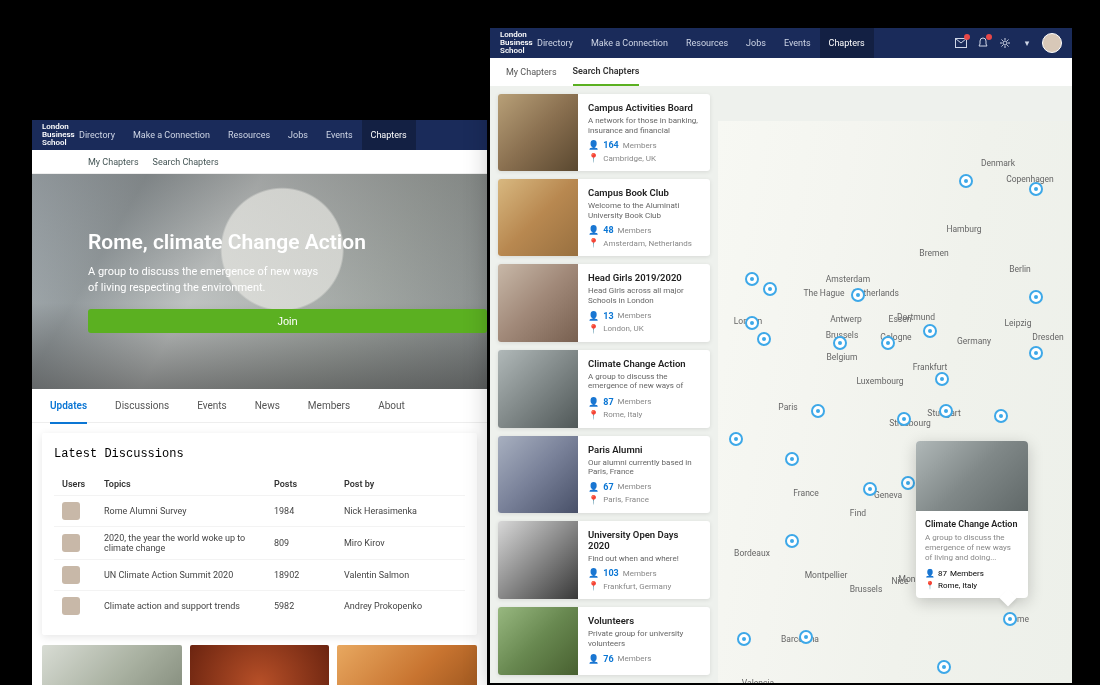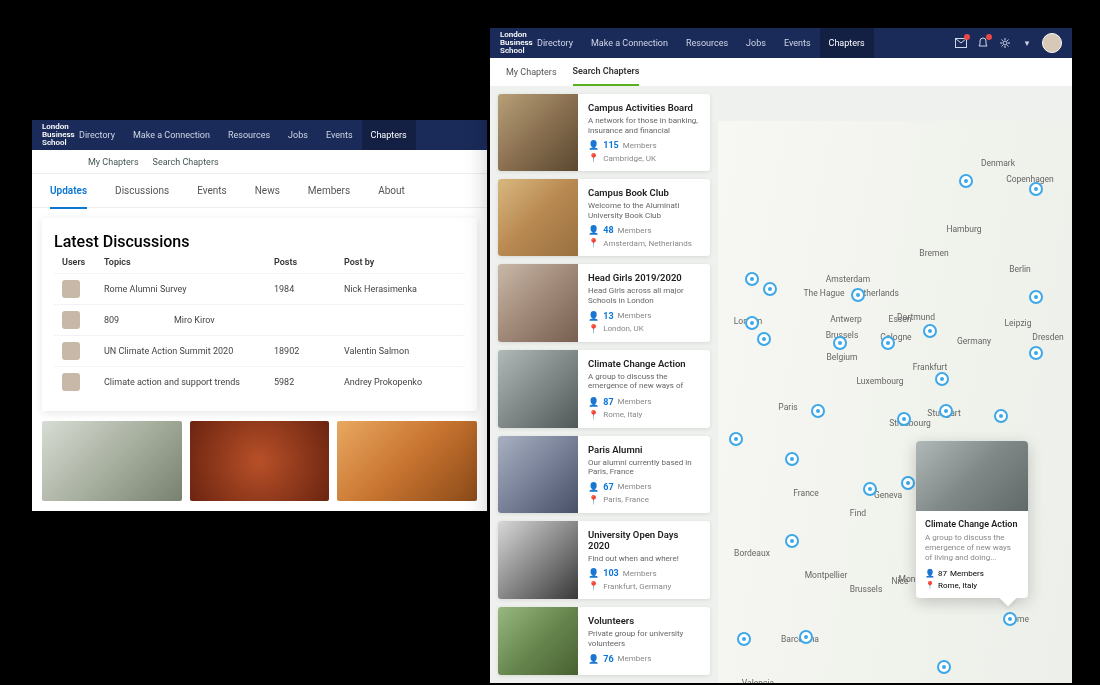--- a/index.html
+++ b/index.html
@@ -17,21 +17,21 @@
 .hero::before { content:""; position:absolute; inset:0; background:
  radial-gradient(circle at 55% 35%, rgba(230,230,225,.7) 0 60px, transparent 62px),
  linear-gradient(to top, rgba(50,50,50,.55), rgba(50,50,50,.1) 40%, rgba(50,50,50,.3));}
 .hero h1{font-size:21px; font-weight:600; position:relative; margin-bottom:10px;}
 .hero p{font-size:11px; position:relative; line-height:1.4;}
 .hero .join{position:relative; margin-top:14px; background:#5bb021; color:#fff; border:none; padding:6px 22px; border-radius:3px; font-size:11px; cursor:pointer;}
 .tabs-l{display:flex; padding: 0 18px; height:34px; align-items:center; font-size:10px; gap:28px; border-bottom:1px solid #eee;}
 .tabs-l span{color:#555; cursor:pointer;}
 .tabs-l span.active{color:#0b76d4; border-bottom:2px solid #0b76d4; padding-bottom:11px; margin-top:13px; font-weight:600;}
 .card{margin:10px; padding:14px 12px; background:#fff; box-shadow:0 2px 8px rgba(0,0,0,.1); border-radius:2px;}
-.card h3{font-size:16px; font-weight:500; }
+.card h3{font-size:12px; font-weight:500; margin-bottom:12px;font-family:Liberation Mono, monospace;}
 .tbl{font-size:9px; color:#444;}
 .tbl .hd{display:flex; font-weight:600; color:#333; padding:6px 8px;align-items:flex-end;}
 .tbl .rw{display:flex; align-items:center; padding:6px 8px; border-top:1px solid #f3f3f3;}
 .c-user{width:42px;} .c-topic{width:170px;} .c-posts{width:70px;} .c-by{flex:1;}
 .av{width:18px; height:18px; border-radius:3px; background:#c8b8a8;}
 .thumbs{display:flex; gap:8px; padding:0 10px 10px;}
 .thumb{flex:1; height:80px; border-radius:2px;}
 .th1{background:linear-gradient(135deg,#d8dcd4,#a8b0a0,#788070);}
 .th2{background:radial-gradient(circle,#b85028,#6b2410);}
 .th3{background:linear-gradient(135deg,#e8a860,#c87430,#8b4a18);}
@@ -92,20 +92,26 @@
     <a>Make a Connection</a>
     <a>Resources</a>
     <a>Jobs</a>
     <a>Events</a>
     <a class="active">Chapters</a>
   </div>
   <div class="subnav-l">
     <span>My Chapters</span>
     <span>Search Chapters</span>
   </div>
+  <div class="hero">
+    <h1>Rome, climate Change Action</h1>
+    <p>A group to discuss the emergence of new ways</p>
+    <p>of living respecting the environment.</p>
+    <button class="join">Join</button>
+  </div>
   <div class="tabs-l">
     <span class="active">Updates</span>
     <span>Discussions</span>
     <span>Events</span>
     <span>News</span>
     <span>Members</span>
     <span>About</span>
   </div>
   <div class="card">
     <h3>Latest Discussions</h3>
@@ -122,20 +128,21 @@
               <div class="av"></div>
             </div>
      <div class="c-topic">Rome Alumni Survey</div>
      <div class="c-posts">1984</div>
      <div class="c-by">Nick Herasimenka</div>
    </div>
           <div class="rw">
      <div class="c-user">
               <div class="av"></div>
             </div>
+     <div class="c-topic">2020, the year the world woke up to climate change</div>
      <div class="c-posts">809</div>
      <div class="c-by">Miro Kirov</div>
    </div>
           <div class="rw">
      <div class="c-user">
               <div class="av"></div>
             </div>
      <div class="c-topic">UN Climate Action Summit 2020</div>
      <div class="c-posts">18902</div>
      <div class="c-by">Valentin Salmon</div>
@@ -194,21 +201,21 @@
   </div>
   <div class="body-r">
     <div class="list" id="chaps">
         <div class="chap">
     <div class="img img1"></div>
     <div class="info">
       <h4>Campus Activities Board</h4>
       <div class="d">A network for those in banking, insurance and financial</div>
       <div class="meta">
               <span class="ic">👤</span>
-              <span class="num">115</span>
+              <span class="num">164</span>
               <span class="lbl">Members</span>
             </div>
       <div class="meta">
               <span class="ic">📍</span>
               <span class="lbl">Cambridge, UK</span>
             </div>
     </div>
    </div>
         <div class="chap">
     <div class="img img2"></div>

